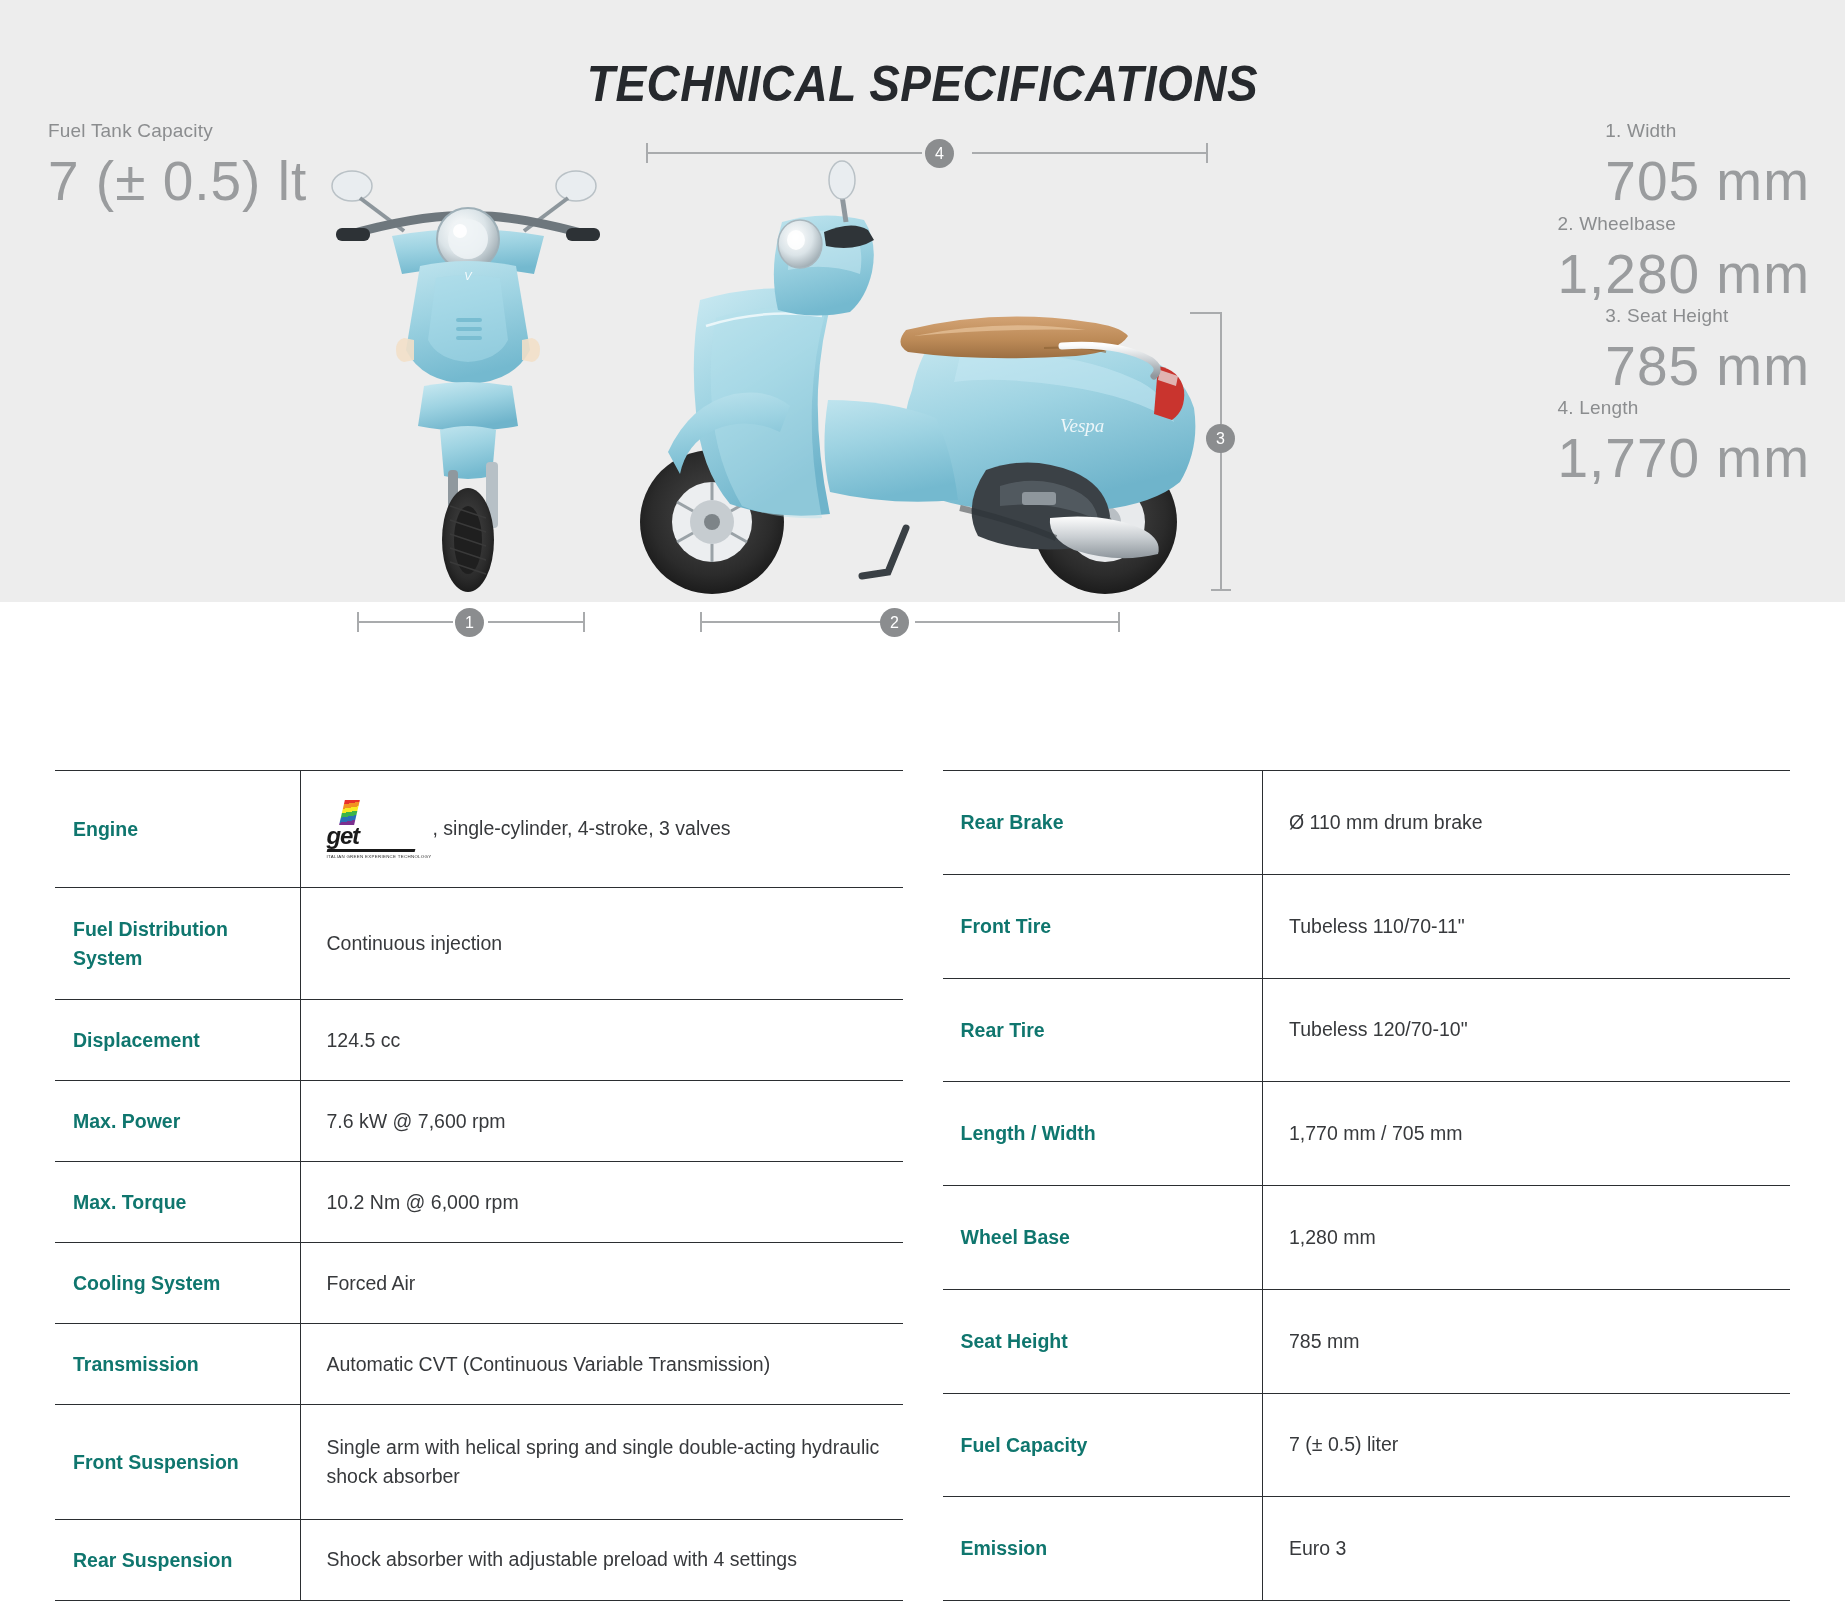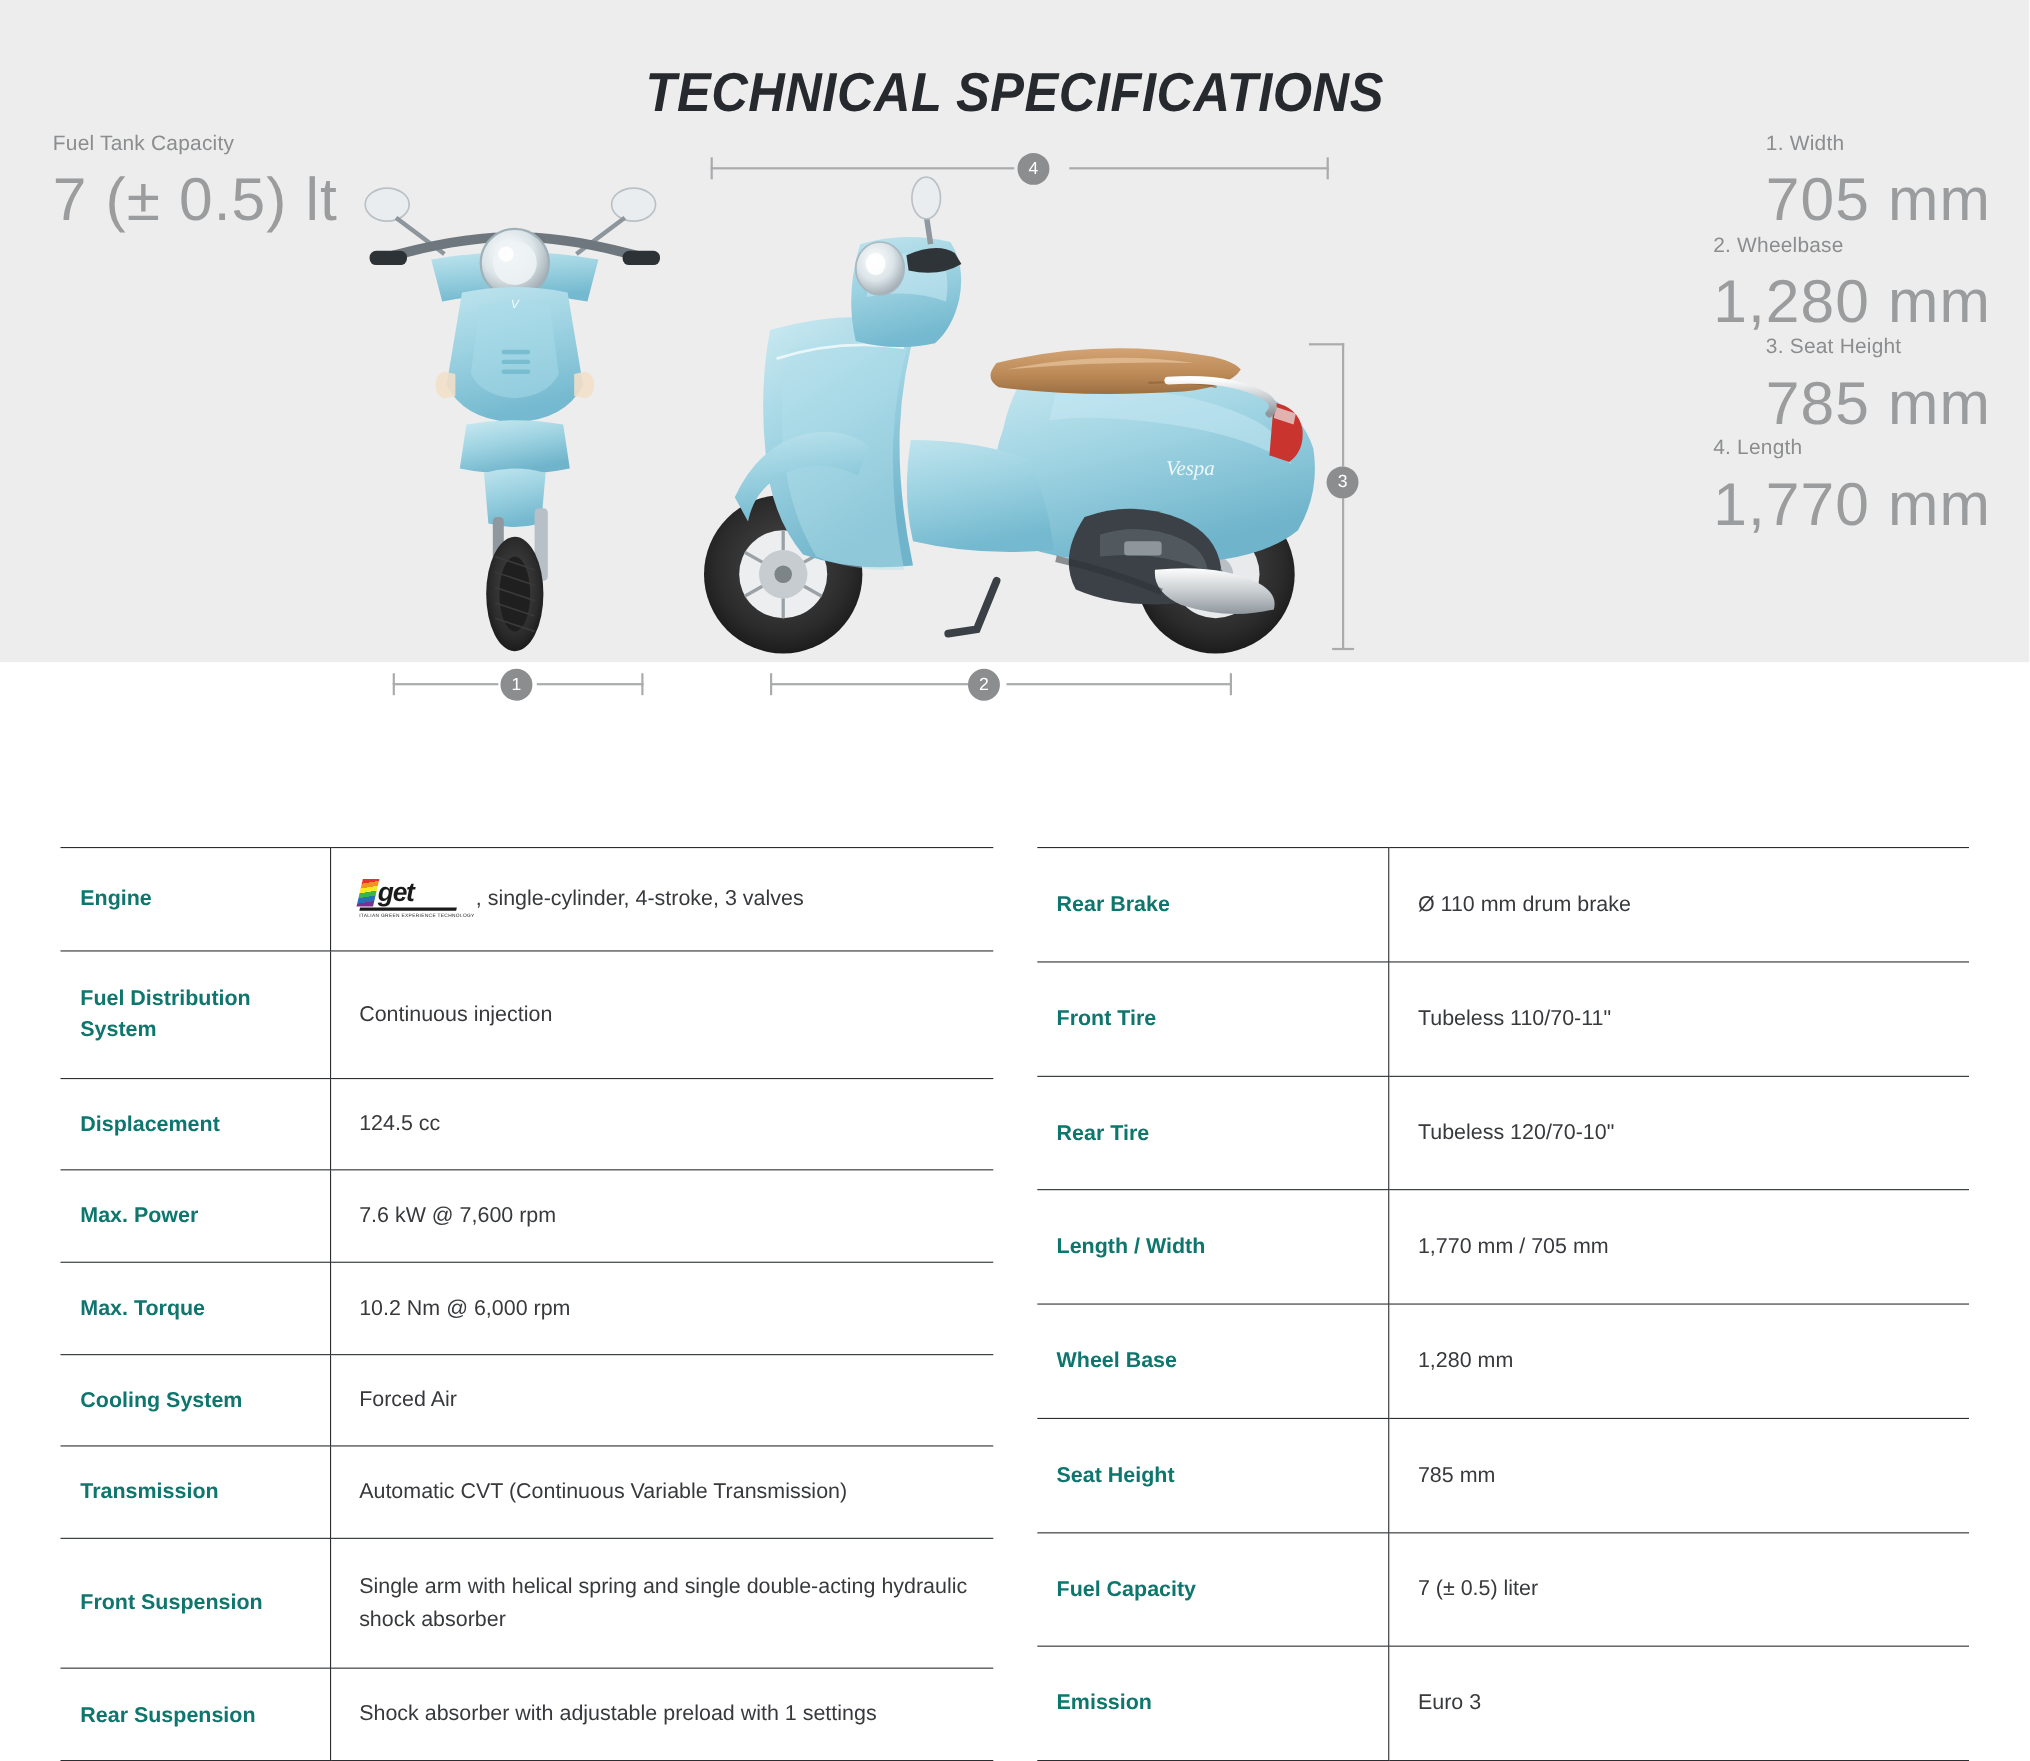--- a/index.html
+++ b/index.html
@@ -140,21 +140,21 @@
 
   .engine-cell { display: flex; align-items: center; }
   .iget {
     display: inline-flex;
     flex-direction: column;
     align-items: flex-start;
     margin-right: 1px;
     position: relative;
     top: 1px;
   }
-  .iget-top { display: flex; align-items: center; }
+  .iget-top { display: flex; align-items: flex-end; flex-direction: column; }
   .iget-i {
     width: 15px; height: 25px;
     background: linear-gradient(170deg,
       #e8312a 0%, #e8312a 16%,
       #f29222 16%, #f29222 32%,
       #f6eb23 32%, #f6eb23 48%,
       #3bb44a 48%, #3bb44a 64%,
       #2a6fb5 64%, #2a6fb5 82%,
       #7b2f8f 82%, #7b2f8f 100%);
     transform: skewX(-13deg);
@@ -438,21 +438,21 @@
       <tr>
         <td>Transmission</td>
         <td>Automatic CVT (Continuous Variable Transmission)</td>
       </tr>
       <tr>
         <td>Front Suspension</td>
         <td>Single arm with helical spring and single double-acting hydraulic shock absorber</td>
       </tr>
       <tr>
         <td>Rear Suspension</td>
-        <td>Shock absorber with adjustable preload with 1 settings</td>
+        <td>Shock absorber with adjustable preload with 4 settings</td>
       </tr>
     </tbody>
   </table>
 
   <table class="spec-table right-table">
     <tbody>
       <tr>
         <td>Rear Brake</td>
         <td>Ø 110 mm drum brake</td>
       </tr>

